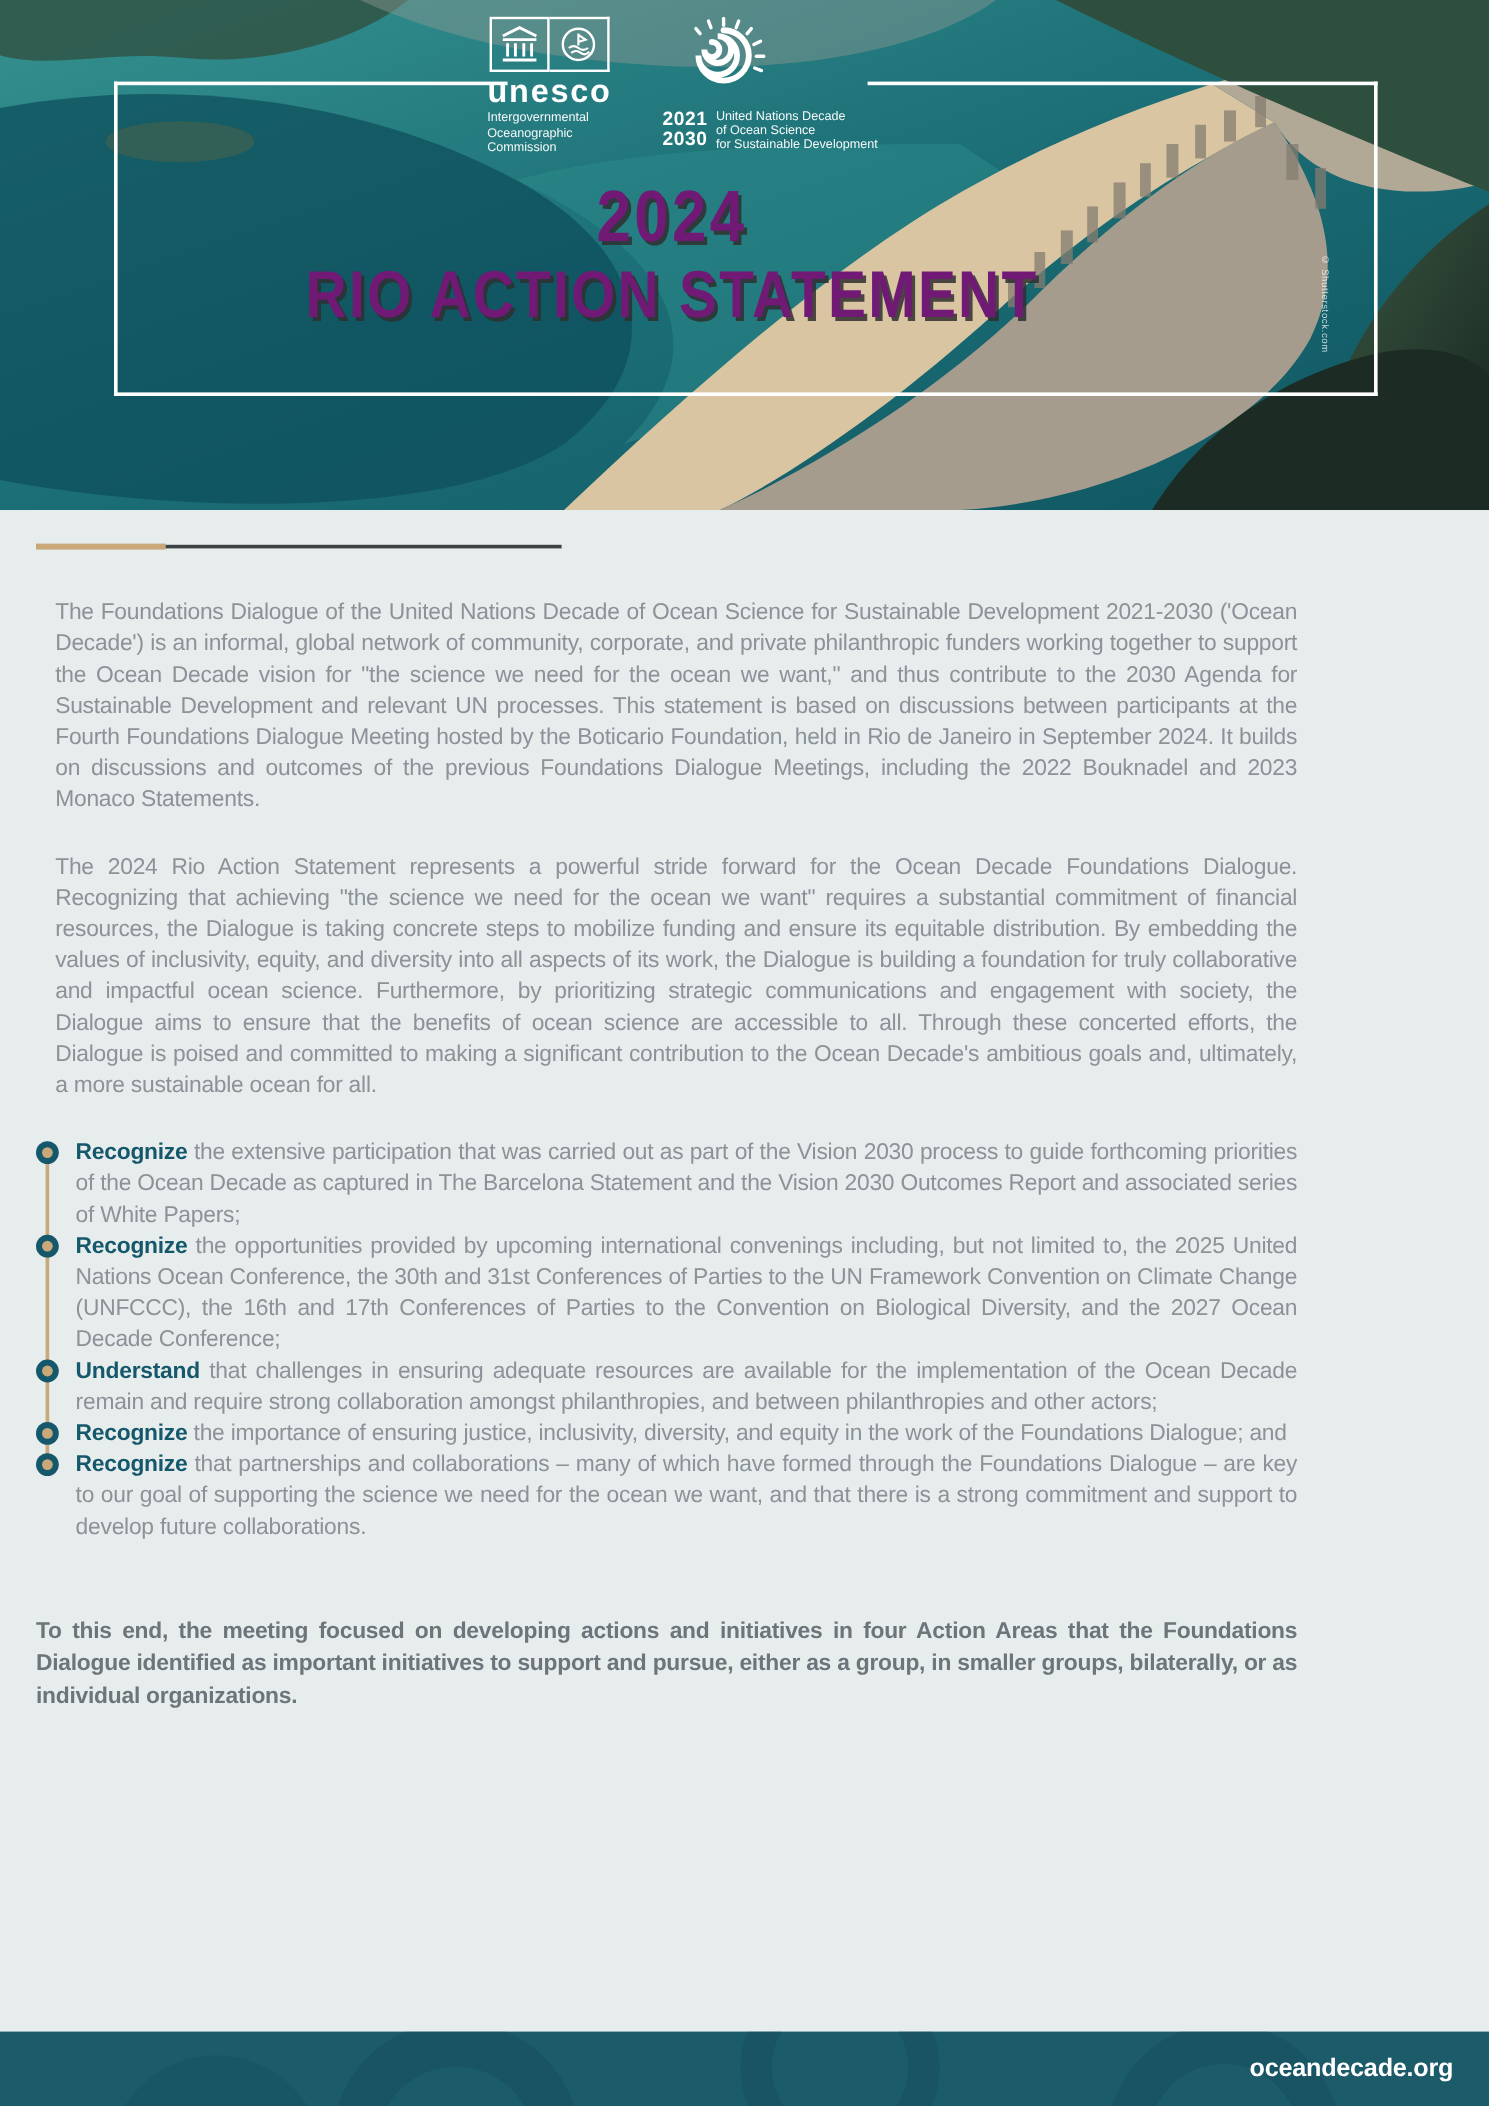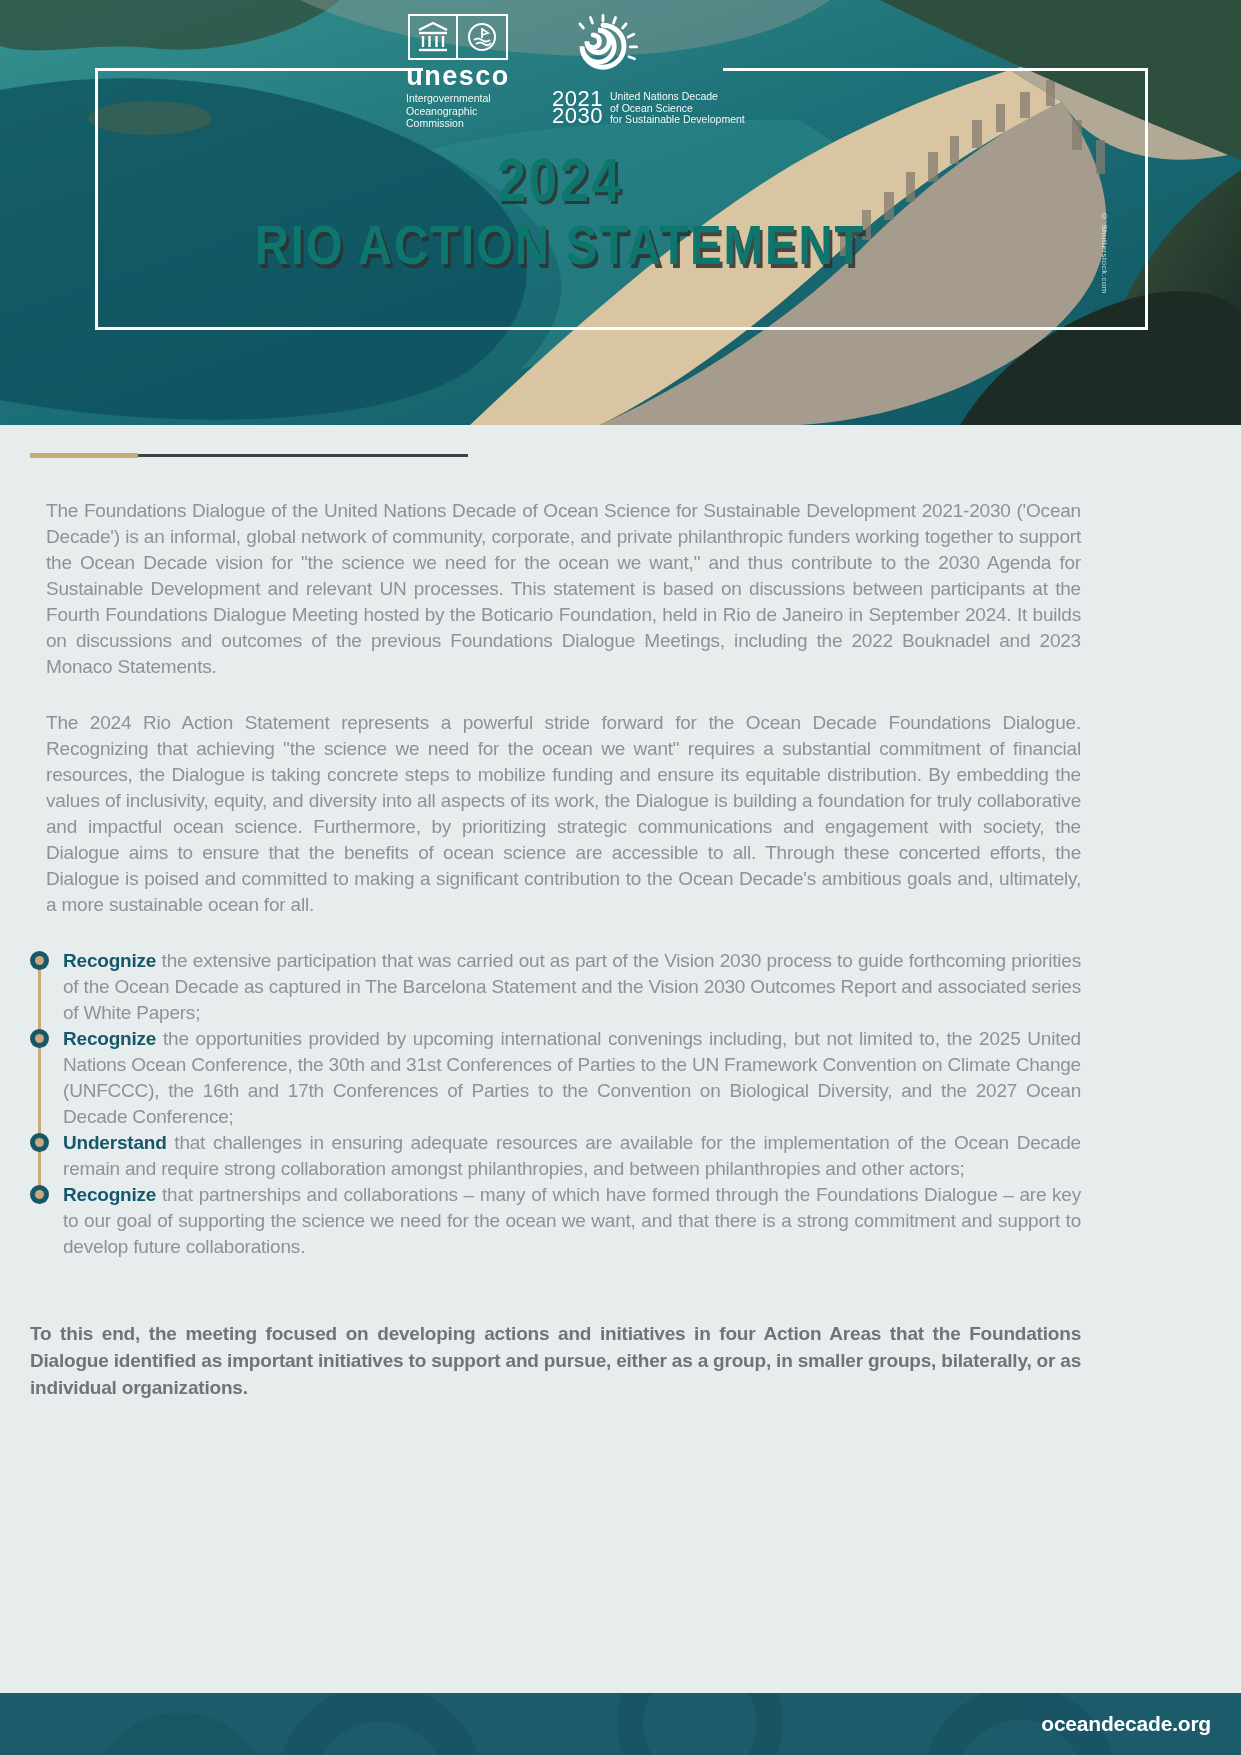--- a/index.html
+++ b/index.html
@@ -47,27 +47,27 @@
   .ubox + .ubox { border-left:none; }
   .unesco-word {
     font-size:27px; font-weight:bold; letter-spacing:1.5px;
     line-height:28px; margin-top:2px;
   }
   .unesco-sub { font-size:10.5px; line-height:12.5px; text-align:left; margin-top:2px; padding-left:8px; opacity:.95; }
 
   .decade-block { display:flex; flex-direction:column; align-items:flex-start; }
   .swirl-wrap { margin-left:16px; }
   .decade-row { display:flex; align-items:flex-start; gap:7px; margin-top:2px; }
-  .decade-years { font-size:22px; font-weight:normal; line-height:17px; letter-spacing:.5px; }
+  .decade-years { font-size:16px; font-weight:bold; line-height:17px; letter-spacing:.5px; }
   .decade-years span { display:block; }
   .decade-desc { font-size:10.5px; line-height:11.5px; opacity:.95; padding-top:1px; }
 
   .hero-titles {
     position:absolute; left:0; top:152px; width:1120px;
-    text-align:center; color:#0f766e;
+    text-align:center; color:#701a75;
   }
   .title-year {
     font-size:56px; font-weight:800; letter-spacing:3px; line-height:56px;
     transform:scale(.92,1.08); transform-origin:center;
     text-shadow:3px 3px 0 rgba(47,47,47,.85);
   }
   .title-main {
     margin-top:12px;
     font-size:51px; font-weight:800; letter-spacing:2px; line-height:52px;
     transform:scale(.93,1.08); transform-origin:center;
@@ -272,20 +272,25 @@
         <span>the opportunities provided by upcoming international convenings including, but not limited to, the 2025 United Nations Ocean Conference, the 30th and 31st Conferences of Parties to the UN Framework Convention on Climate Change (UNFCCC), the 16th and 17th Conferences of Parties to the Convention on Biological Diversity, and the 2027 Ocean Decade Conference;</span>
       </li>
       <li>
         <span class="bullet-dot"></span>
         <span class="lead">Understand</span>
         <span>that challenges in ensuring adequate resources are available for the implementation of the Ocean Decade remain and require strong collaboration amongst philanthropies, and between philanthropies and other actors;</span>
       </li>
       <li>
         <span class="bullet-dot"></span>
         <span class="lead">Recognize</span>
+        <span>the importance of ensuring justice, inclusivity, diversity, and equity in the work of the Foundations Dialogue; and</span>
+      </li>
+      <li>
+        <span class="bullet-dot"></span>
+        <span class="lead">Recognize</span>
         <span>that partnerships and collaborations – many of which have formed through the Foundations Dialogue – are key to our goal of supporting the science we need for the ocean we want, and that there is a strong commitment and support to develop future collaborations.</span>
       </li>
     </ul>
 
     <p class="closing">To this end, the meeting focused on developing actions and initiatives in four Action Areas that the Foundations Dialogue identified as important initiatives to support and pursue, either as a group, in smaller groups, bilaterally, or as individual organizations.</p>
   </main>
 
   <footer>
     <svg viewBox="0 0 1241 62" preserveAspectRatio="none" aria-hidden="true">
       <g fill="none" stroke="#164f5c" opacity="0.55">

